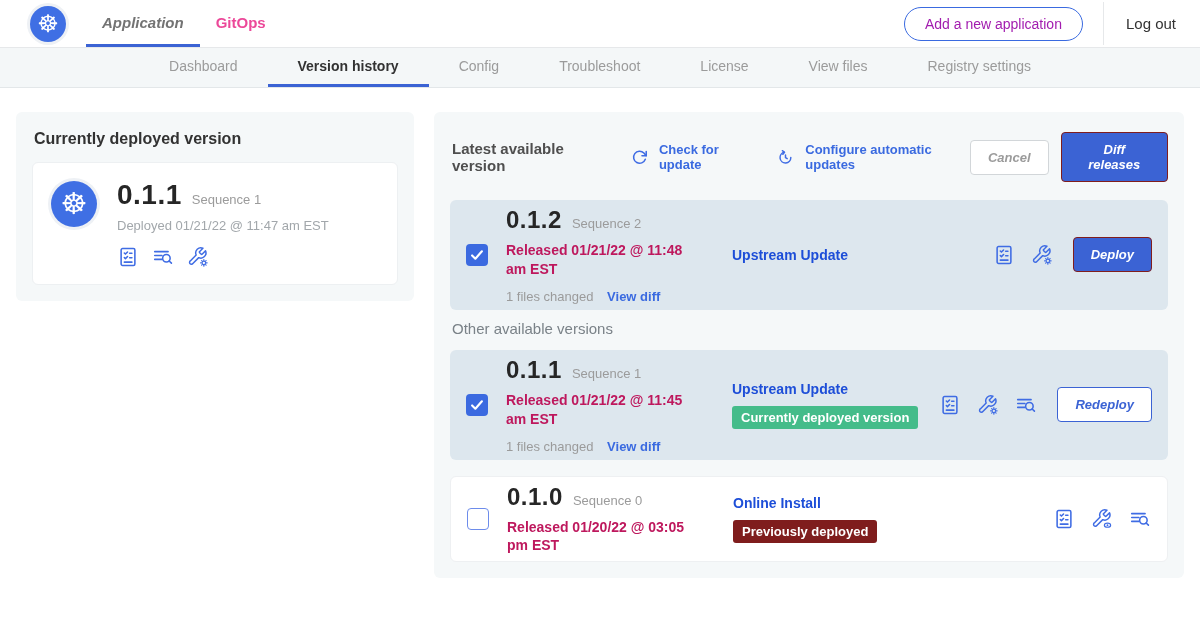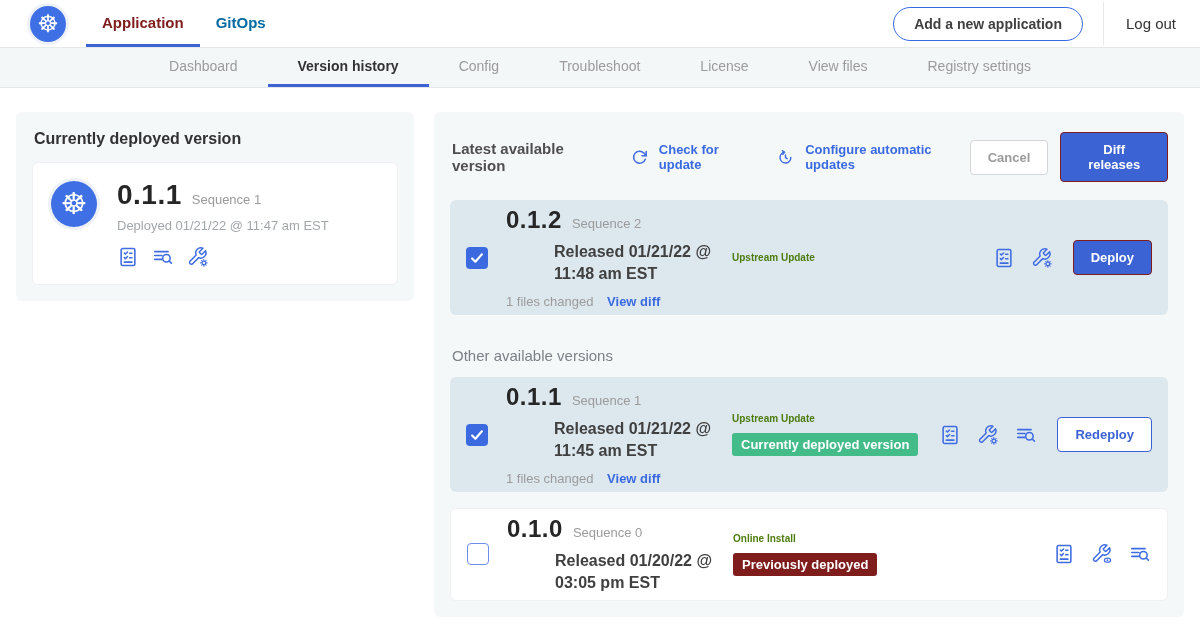--- a/index.html
+++ b/index.html
@@ -8,25 +8,25 @@
 
   
   .topnav { height:48px; display:flex; align-items:stretch; background:#fff;
     border-bottom:1px solid #e6e8ea; padding:0 16px; }
   .logo-wrap { display:flex; align-items:center; margin:0 20px 0 14px; }
   .k8s-logo { width:36px; height:36px; border-radius:50%; background:#3f6fe4;
     color:#fff; display:flex; align-items:center; justify-content:center;
     box-shadow:0 0 0 3px #eef1f5; }
   .k8s-wheel::before { content:"\2638"; font-size:24px; line-height:1; }
   .top-tab { display:flex; align-items:center; padding:0 16px; font-size:15px;
-    font-weight:600; color:#0369a1; border-bottom:3px solid transparent; cursor:pointer; }
-  .top-tab.active { color:#7f1d1d; border-bottom-color:#3b63d4; }
+    font-weight:600; color:#ec4899; border-bottom:3px solid transparent; cursor:pointer; }
+  .top-tab.active { color:#737373; border-bottom-color:#3b63d4;font-style:italic; }
   .topnav-right { margin-left:auto; display:flex; align-items:center; }
-  .pill-btn { border:1.5px solid #3a6ae0; color:#404040; background:#fff;
-    font-size:14px; font-weight:700; padding:8px 20px; border-radius:20px; cursor:pointer;
+  .pill-btn { border:1.5px solid #3a6ae0; color:#a21caf; background:#fff;
+    font-size:14px; font-weight:400; padding:8px 20px; border-radius:20px; cursor:pointer;
     font-family:inherit;text-align:center; }
   .logout { font-size:15px; color:#323232; padding:13px 8px 13px 22px; margin-left:20px;
     border-left:1px solid #e6e8ea; cursor:pointer; }
 
   
   .subnav { height:40px; background:#f4f7f8; border-bottom:1px solid #e3e7e9;
     display:flex; justify-content:center; }
   .sub-item { display:flex; align-items:center; padding:0 30px; font-size:14px;
     color:#9b9b9b; border-bottom:3px solid transparent; cursor:pointer; }
   .sub-item.active { color:#323232; font-weight:700; border-bottom-color:#3b63d4; }
@@ -54,47 +54,47 @@
   .icon { width:22px; height:22px; color:#3f6ce4; cursor:pointer; flex:none; }
   .icon svg { width:100%; height:100%; display:block; }
 
   
   .vh-header { display:flex; align-items:center; margin:4px 0 18px; }
   .vh-title { font-size:15px; font-weight:600; color:#4f4f4f; margin-left:2px; }
   .hdr-link { display:flex; align-items:center; gap:11px; color:#3a6ae0;
     font-size:13px; font-weight:700; margin-left:22px; cursor:pointer; }
   .hdr-link .icon { width:17px; height:17px; }
   .btn { font-family:inherit; font-size:13px; font-weight:700; border-radius:4px;
-    padding:9px 17px; cursor:pointer; }
+    padding:9px 17px; cursor:pointer;font-style:italic; }
   .btn-cancel { background:#fff; border:1px solid #d2d6d9; color:#9b9b9b; margin-left:auto; }
   .btn-primary { background:#3b63d4; border:1px solid #7f1d1d; color:#fff; margin-left:12px; }
   .btn-outline { background:#fff; border:1px solid #3b63d4; color:#3b63d4;text-align:right; }
 
   
   .release-card { display:flex; align-items:center; gap:18px; border-radius:6px;
     padding:6px 16px; }
   .release-card.selected { background:#dde7ee; }
   .release-card.plain { background:#fff; border:1px solid #eef0f2; }
   .checkbox { width:22px; height:22px; border-radius:4px; flex:none; cursor:pointer; }
   .checkbox.checked { background:#3b6ae0; display:flex; align-items:center; justify-content:center; }
   .checkbox.unchecked { background:#fff; border:1.5px solid #6d8ceb; }
   .rel-info { width:208px; flex:none; }
   .rel-ver { font-size:24px; font-weight:700; color:#262626; letter-spacing:.5px; }
-  .released { font-size:16px; font-weight:700; color:#404040; margin-top:7px;
-    max-width:196px; line-height:1.35;margin-left:48px; }
+  .released { font-size:14px; font-weight:700; color:#be185d; margin-top:7px;
+    max-width:196px; line-height:1.35; }
   .files-row { margin-top:10px; font-size:13px; color:#9b9b9b; }
   .view-diff { color:#3a6ae0; font-weight:700; margin-left:10px; cursor:pointer; }
   .rel-source { display:flex; flex-direction:column; gap:9px; min-width:175px; }
-  .source-label { font-size:10px; font-weight:600; color:#4d7c0f; }
+  .source-label { font-size:14px; font-weight:600; color:#1d4ed8; }
   .badge { display:inline-block; width:fit-content; color:#fff; font-size:13px;
     font-weight:700; padding:4px 9px; border-radius:3px; }
   .badge-green { background:#44bc8a; }
   .badge-gray { background:#7f1d1d; }
   .rel-actions { margin-left:auto; display:flex; align-items:center; gap:16px; }
-  .other-title { font-size:15px; color:#7a8288; margin:32px 0 13px 2px; }
+  .other-title { font-size:15px; color:#7a8288; margin:10px 0 13px 2px; }
   .gap-sm { height:16px; }
 </style>
 </head>
 <body>
 
 <svg width="0" height="0" style="position:absolute">
   <defs>
     <symbol id="i-checklist" viewBox="0 0 24 24">
       <g fill="none" stroke="currentColor" stroke-width="1.7" stroke-linecap="round" stroke-linejoin="round">
         <rect x="4.5" y="2.8" width="15" height="18.4" rx="1.6"></rect>

